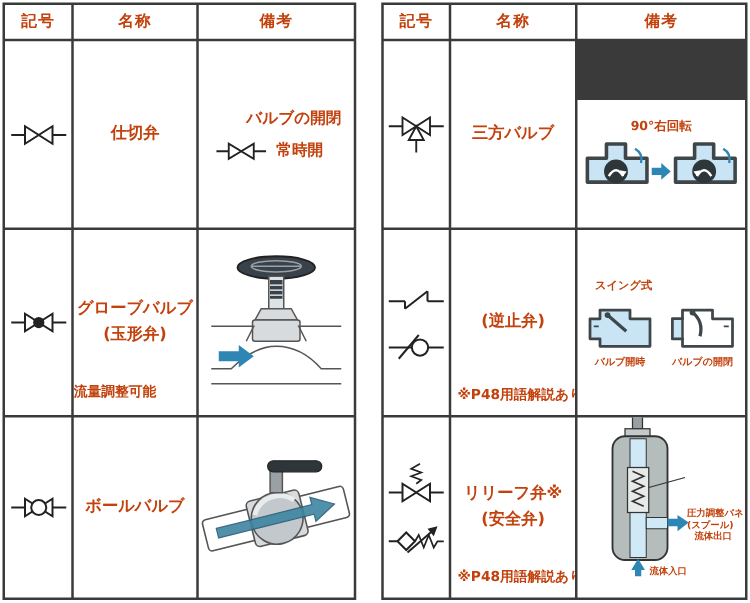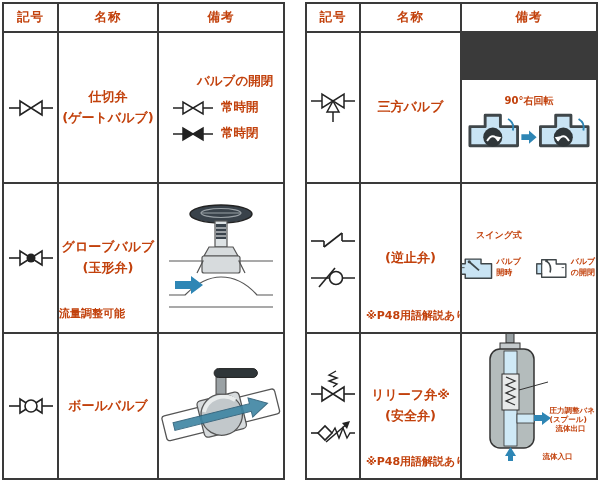--- a/index.html
+++ b/index.html
@@ -15,28 +15,28 @@
   .foot-center{left:5px;right:0;bottom:7px;text-align:left;}
   .sym-stack{flex-direction:column;gap:12px;}
   .rem-gate{flex-direction:column;align-items:flex-start;justify-content:center;gap:9px;padding-left:14px;
     font-size:12.5px;font-weight:bold;}
   .rem-line{display:flex;align-items:center;gap:8px;}
   .rem-3way{flex-direction:column;gap:3px;margin-top:47px;}
   .rot-label{font-size:10px;font-weight:bold;}
   .rem-check{flex-direction:column;justify-content:center;gap:4px;}
   .swing-label{align-self:flex-start;margin-left:14px;font-size:9px;font-weight:bold;}
   .check-figs{display:flex;gap:12px;}
-  .check-fig{display:flex;flex-direction:row;align-items:center;gap:3px;}
+  .check-fig{display:flex;flex-direction:column;align-items:center;gap:3px;}
   .check-fig .cap{font-size:8px;font-weight:bold;}
   .relief-ill{position:relative;width:131px;height:177px;}
   .relief-ill .lbl{position:absolute;font-size:7.5px;font-weight:bold;line-height:1.25;white-space:nowrap;}
   .lbl-cock{left:92px;top:6px;}
   .lbl-spring{left:86px;top:56px;margin-top:32px;}
   .lbl-outlet{left:92px;top:106px;}
-  .lbl-inlet{left:31px;top:134px;padding-left:48px;}
+  .lbl-inlet{left:8px;top:134px;padding-left:48px;}
   svg{display:block;}
 </style>
 </head>
 <body>
 
 <div class="canvas">
 
   <div class="tbl tbl-left">
 
     <div class="cell head">記号</div>
@@ -48,45 +48,33 @@
         <g stroke="#222" stroke-width="1.6" fill="#fff">
           <line x1="1" y1="11" x2="12" y2="11"></line>
             <line x1="34" y1="11" x2="45" y2="11"></line>
           <polygon points="12,4 12,18 23,11"></polygon>
             <polygon points="34,4 34,18 23,11"></polygon>
         </g>
       </svg>
     </div>
     <div class="cell name-cell">
       <span>仕切弁</span>
-      <span>(ゲートバルブ)</span>
     </div>
     <div class="cell rem-gate">
       <span style="margin-left:24px">バルブの開閉</span>
       <div class="rem-line">
         <svg width="40" height="16" viewBox="0 0 40 16">
           <g stroke="#222" stroke-width="1.5" fill="#fff">
             <line x1="0" y1="8" x2="10" y2="8"></line>
               <line x1="30" y1="8" x2="40" y2="8"></line>
             <polygon points="10,2 10,14 20,8"></polygon>
               <polygon points="30,2 30,14 20,8"></polygon>
           </g>
         </svg>
         <span>常時開</span>
-      </div>
-      <div class="rem-line">
-        <svg width="40" height="16" viewBox="0 0 40 16">
-          <g stroke="#222" stroke-width="1.5" fill="#222">
-            <line x1="0" y1="8" x2="10" y2="8"></line>
-              <line x1="30" y1="8" x2="40" y2="8"></line>
-            <polygon points="10,2 10,14 20,8"></polygon>
-              <polygon points="30,2 30,14 20,8"></polygon>
-          </g>
-        </svg>
-        <span>常時閉</span>
       </div>
     </div>
 
     <div class="cell">
       <svg width="46" height="22" viewBox="0 0 46 22">
         <g stroke="#222" stroke-width="1.6" fill="#fff">
           <line x1="1" y1="11" x2="12" y2="11"></line>
             <line x1="34" y1="11" x2="45" y2="11"></line>
           <polygon points="12,4 12,18 23,11"></polygon>
             <polygon points="34,4 34,18 23,11"></polygon>

